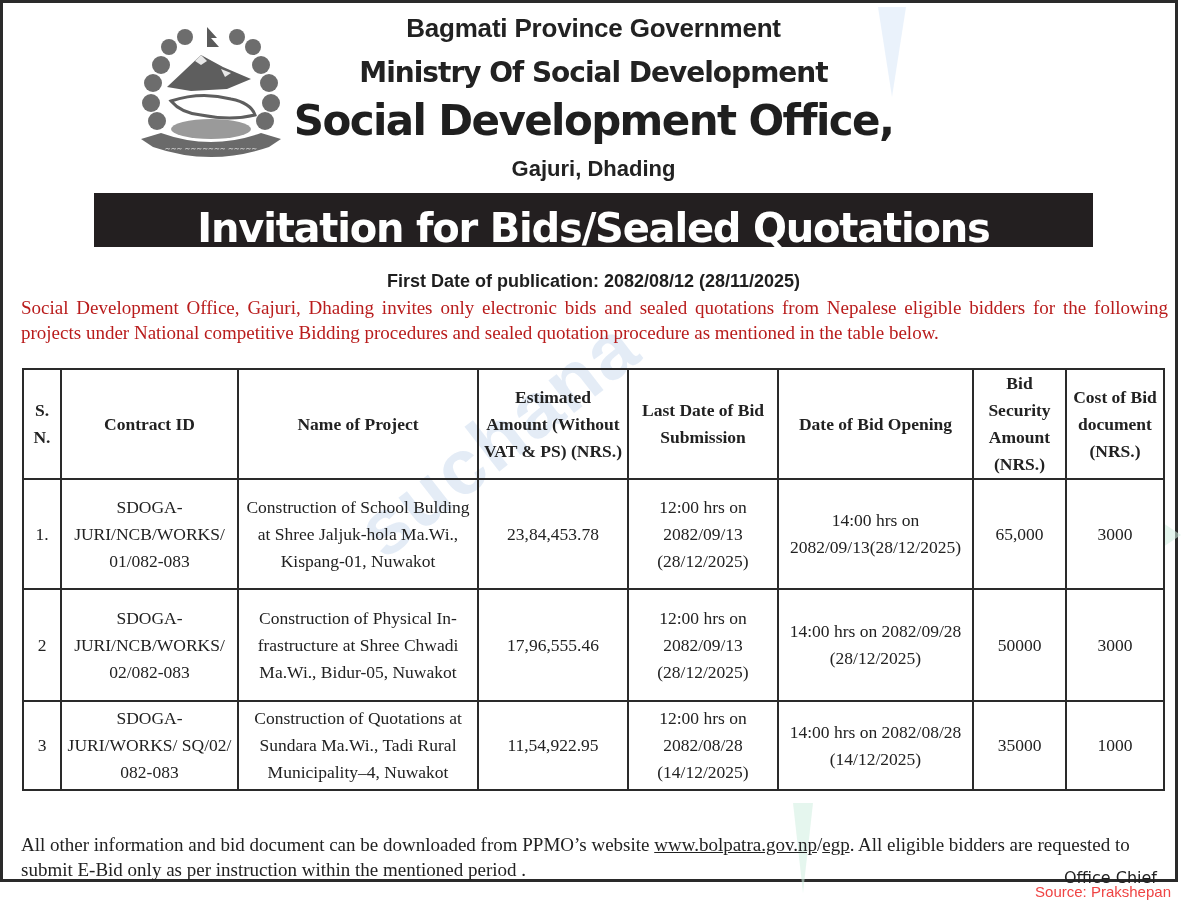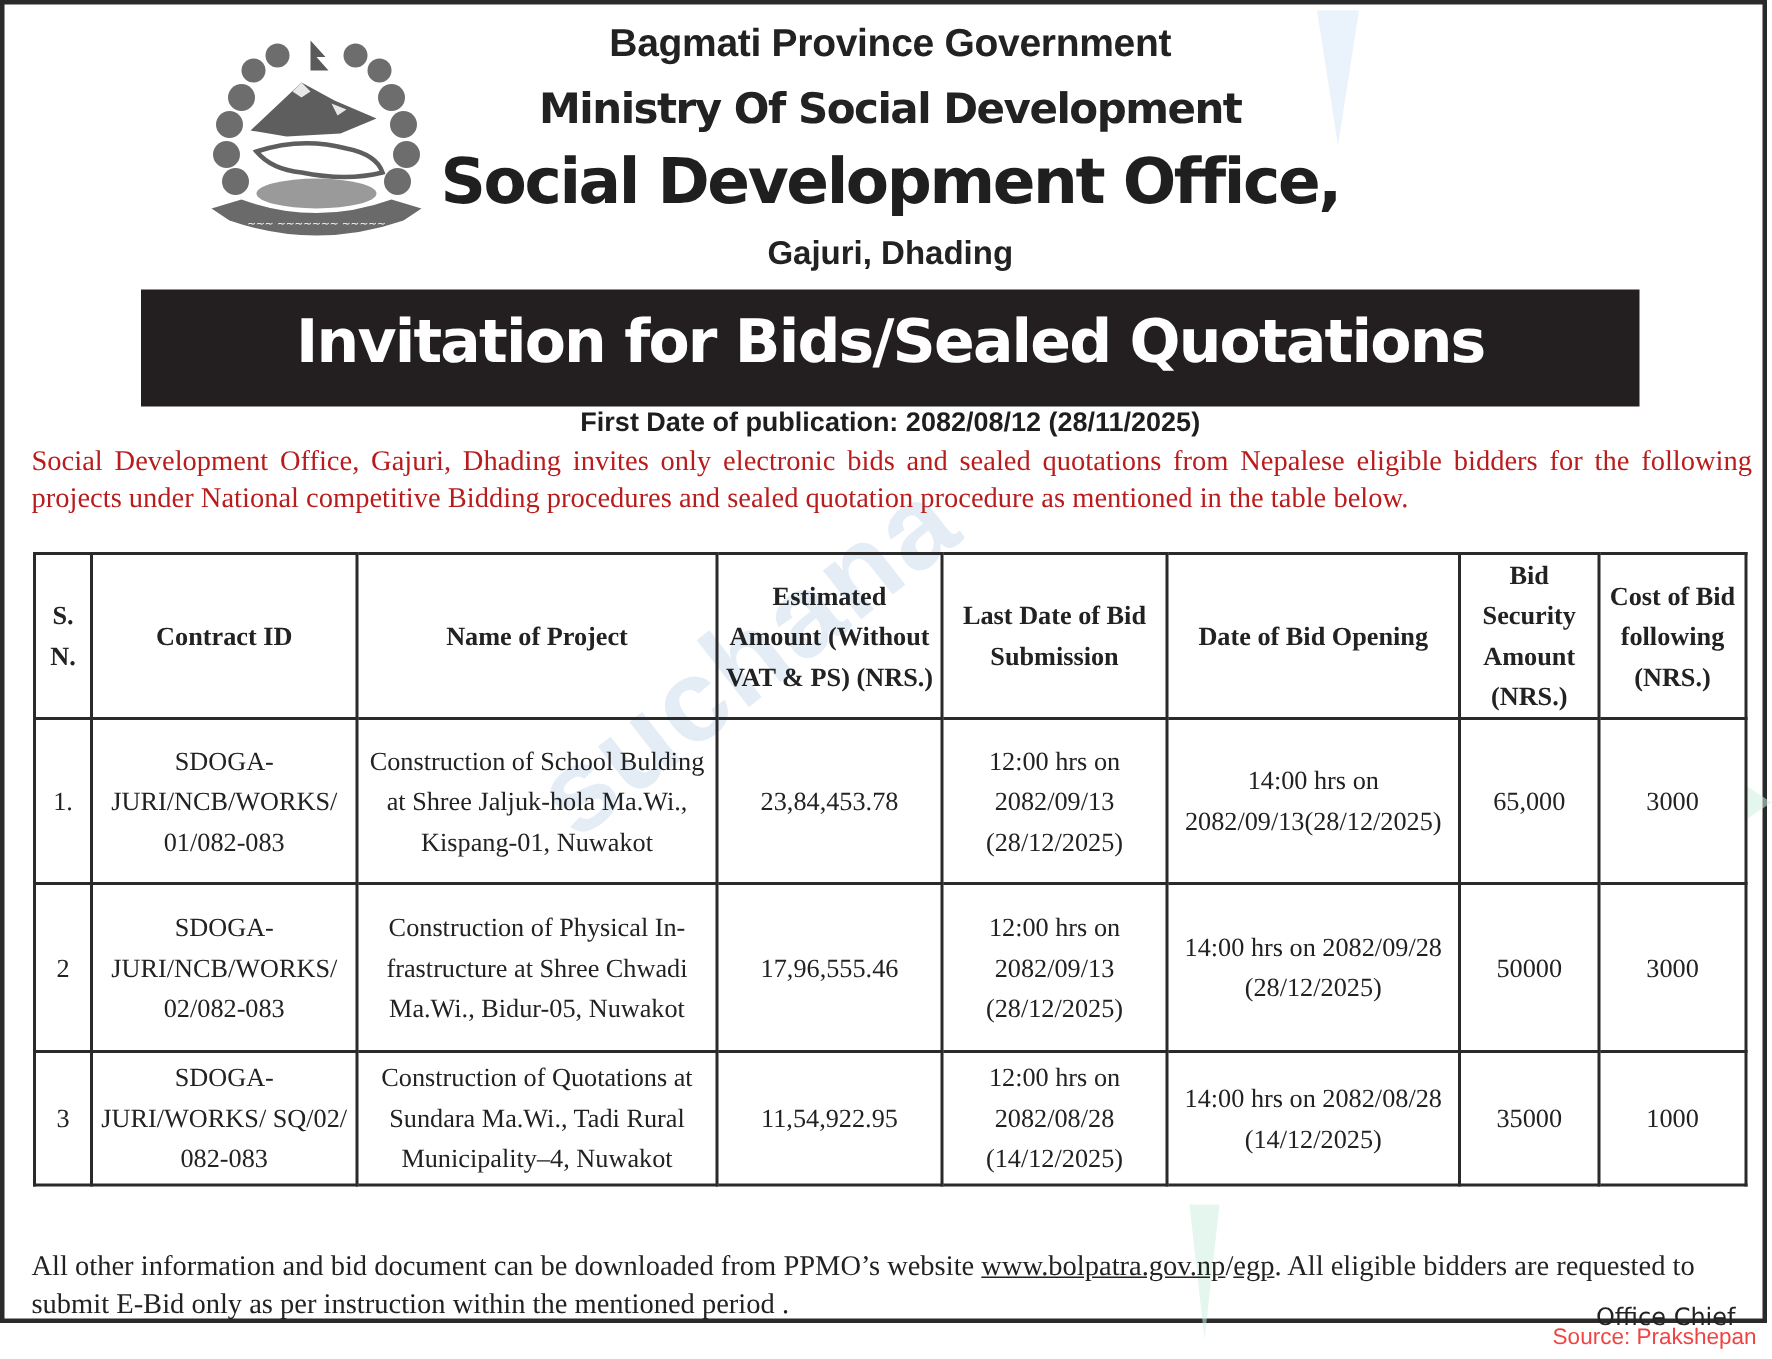--- a/index.html
+++ b/index.html
@@ -27,21 +27,21 @@
       position: absolute; left: 128px; top: 22px; width: 160px; height: 140px;
     }
 
     .hdr { position: absolute; left: 0; width: 1181px; text-align: center; }
     .hdr-province { top: 10px; font-family: "Liberation Sans", sans-serif; font-weight: bold; font-size: 26px; letter-spacing: -0.2px; color: #222; }
     .hdr-ministry { top: 53px; font-family: "DejaVu Sans", sans-serif; font-weight: bold; font-size: 28px; letter-spacing: -1px; color: #222; }
     .hdr-office { top: 93px; font-family: "DejaVu Sans", sans-serif; font-weight: bold; font-size: 42px; letter-spacing: -1.6px; color: #1f1f1f; }
     .hdr-location { top: 153px; font-family: "Liberation Sans", sans-serif; font-weight: bold; font-size: 22px; color: #222; }
 
     .banner {
-      position: absolute; left: 91px; top: 190px; width: 999px; height: 78px;
+      position: absolute; left: 91px; top: 190px; width: 999px; height: 54px;
       background: #231f20; color: #ffffff; text-align: center;
       font-family: "DejaVu Sans", sans-serif; font-weight: bold; font-size: 40px;
       line-height: 70px; letter-spacing: -1.2px;
     }
 
     .pubdate {
       position: absolute; left: 0; top: 268px; width: 1181px; text-align: center;
       font-family: "Liberation Sans", sans-serif; font-weight: bold; font-size: 18px; color: #1e1e1e;
     }
     .intro {
@@ -144,21 +144,21 @@
     </colgroup>
     <thead>
       <tr>
         <th>S. N.</th>
         <th>Contract ID</th>
         <th>Name of Project</th>
         <th>Estimated Amount (Without VAT &amp; PS) (NRS.)</th>
         <th>Last Date of Bid Submission</th>
         <th>Date of Bid Opening</th>
         <th>Bid Security Amount (NRS.)</th>
-        <th>Cost of Bid following (NRS.)</th>
+        <th>Cost of Bid document (NRS.)</th>
       </tr>
     </thead>
     <tbody>
       <tr class="r1">
         <td>1.</td>
         <td>SDOGA-JURI/NCB/WORKS/ 01/082-083</td>
         <td>Construction of School Bulding at Shree Jaljuk-hola Ma.Wi., Kispang-01, Nuwakot</td>
         <td>23,84,453.78</td>
         <td>12:00 hrs on 2082/09/13 (28/12/2025)</td>
         <td>14:00 hrs on 2082/09/13(28/12/2025)</td>

